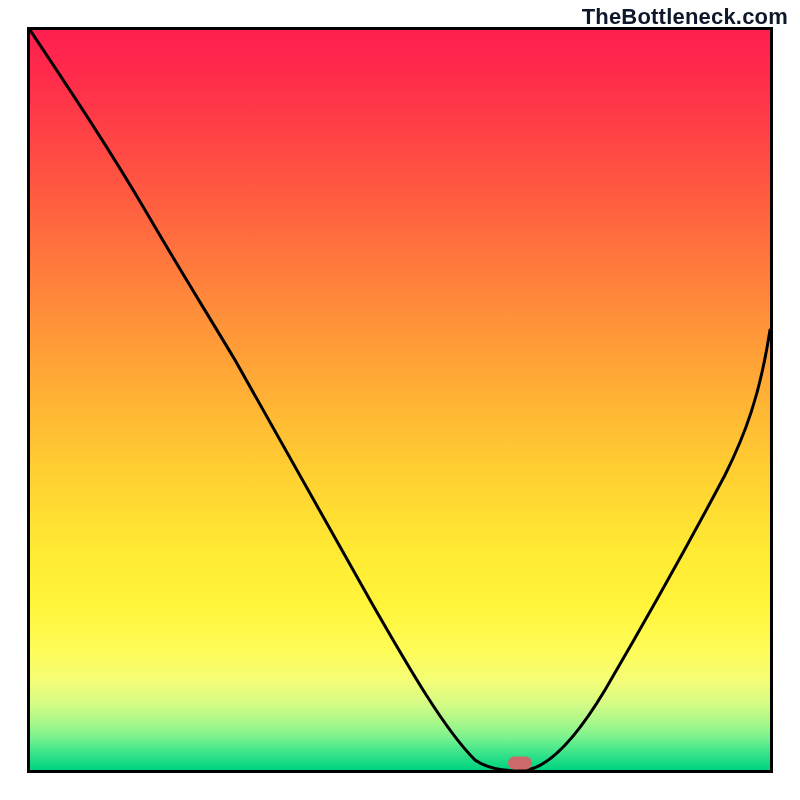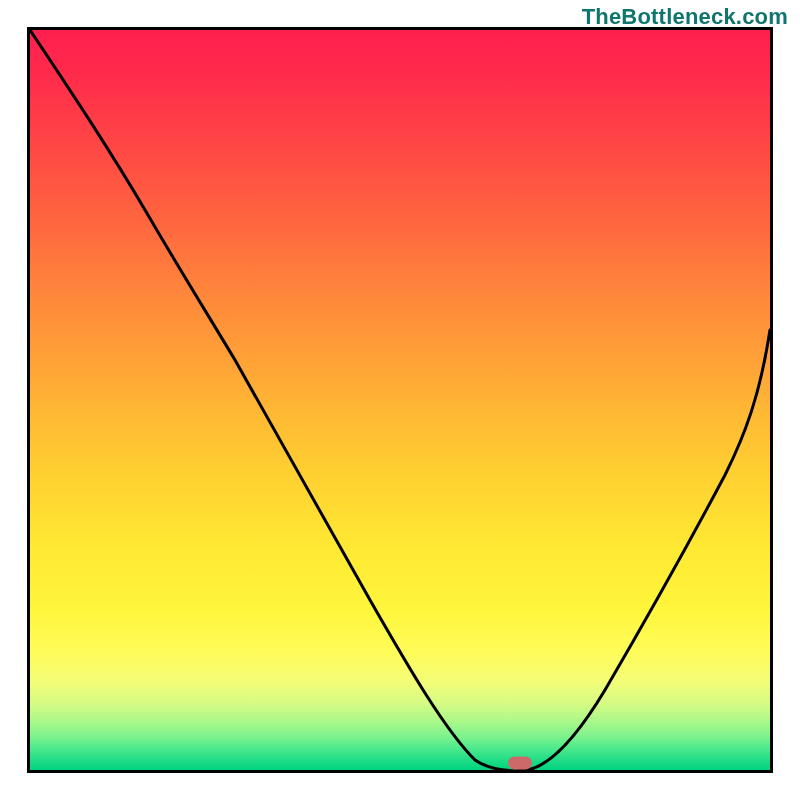--- a/index.html
+++ b/index.html
@@ -14,21 +14,21 @@
     position: relative;
     width: 800px;
     height: 800px;
   }
   .watermark {
     position: absolute;
     top: 4px;
     right: 12px;
     font-size: 22px;
     font-weight: 600;
-    color: #0f766e;
+    color: #0f172a;
     letter-spacing: 0.2px;
     z-index: 5;
   }
   .plot-frame {
     position: absolute;
     left: 27px;
     top: 27px;
     width: 746px;
     height: 746px;
     box-sizing: border-box;

